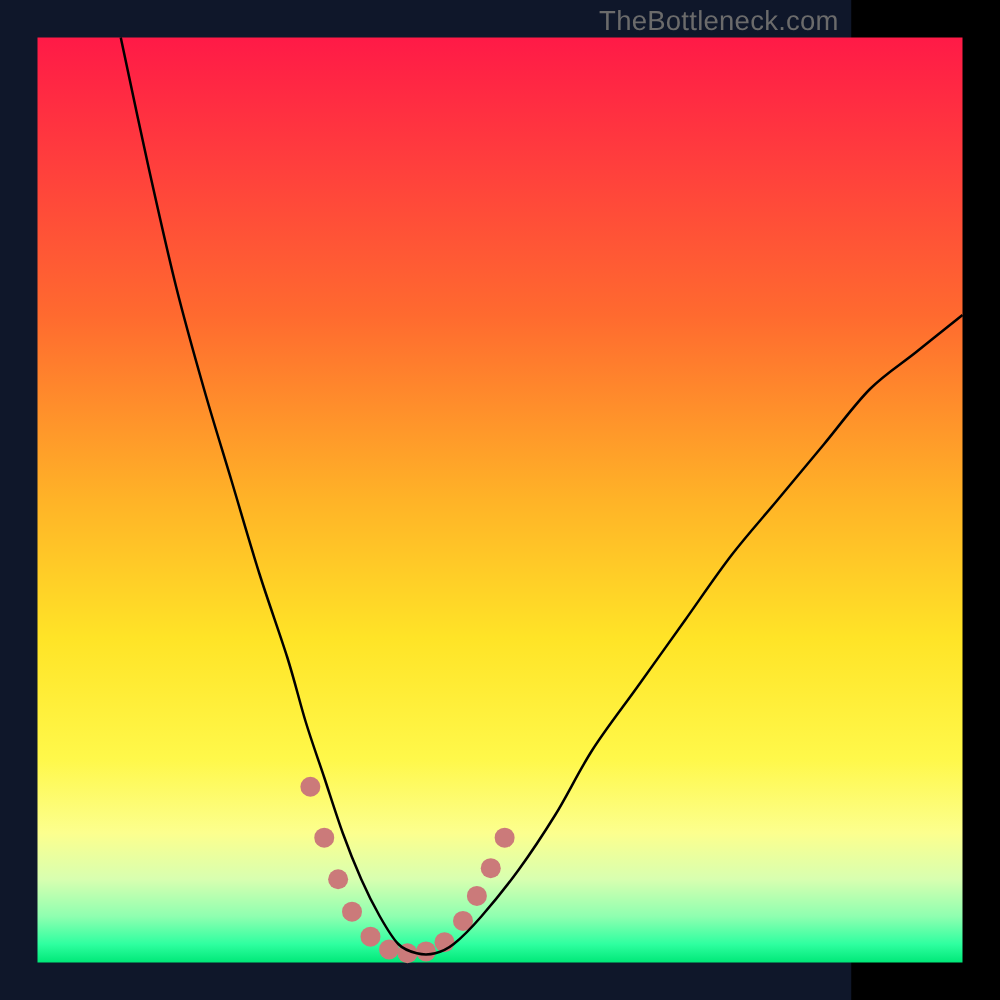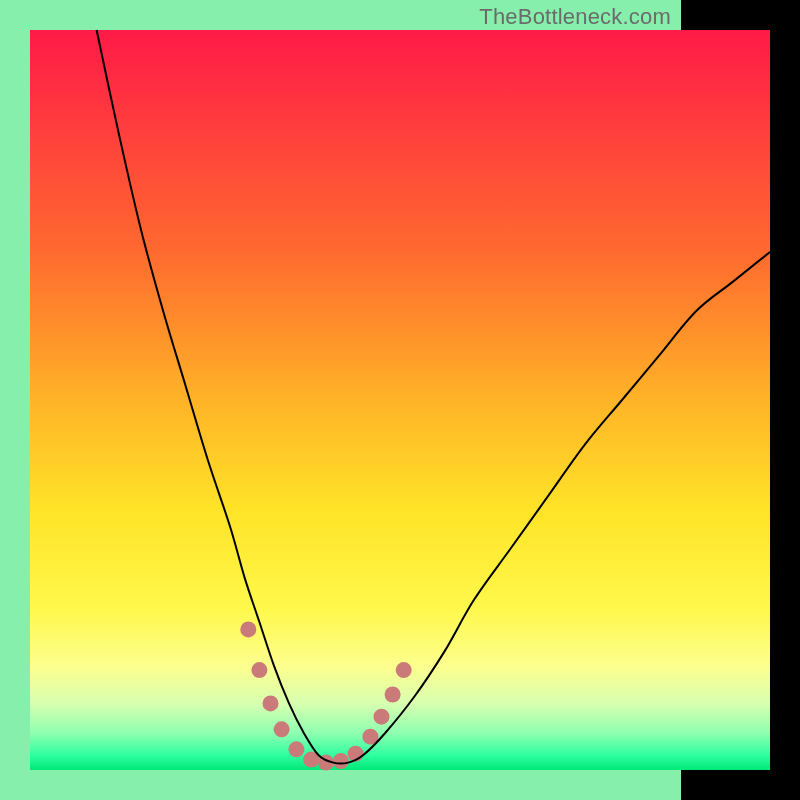--- a/index.html
+++ b/index.html
@@ -10,21 +10,21 @@
     background: #000000;
     overflow: hidden;
     font-family: Arial, Helvetica, sans-serif;
   }
   .frame {
     position: absolute;
     left: 0;
     top: 0;
     width: 681px;
     height: 800px;
-    background: #86efac;
+    background: #0f172a;
   }
   .plot {
     position: absolute;
     left: 30px;
     top: 30px;
     width: 740px;
     height: 740px;
     background: linear-gradient(
       to bottom,
       #ff1a47 0%,

